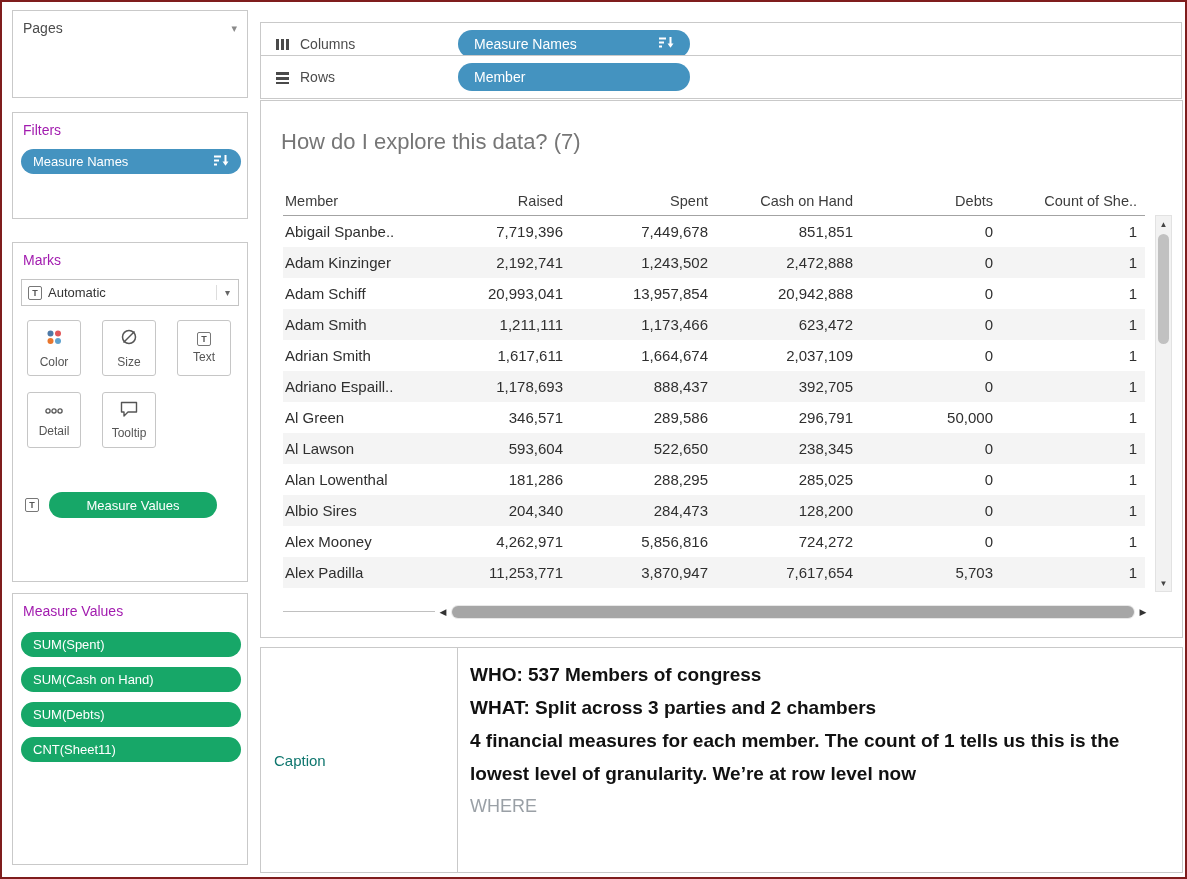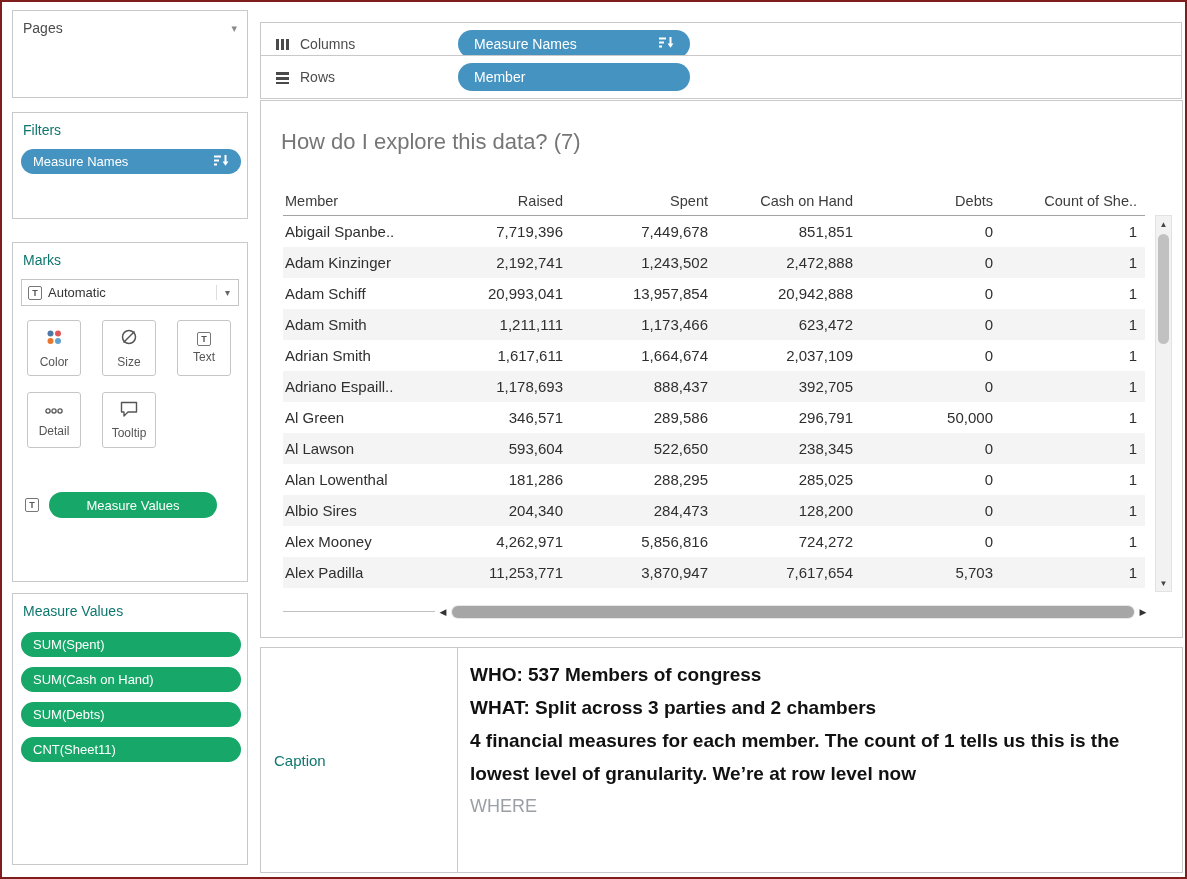--- a/index.html
+++ b/index.html
@@ -3,21 +3,21 @@
 <meta charset="utf-8">
 <style>
   html,body{margin:0;padding:0;background:#fff;}
   .app{
     position:relative;width:1187px;height:879px;box-sizing:border-box;
     border:2px solid #7f1d1d;background:#fff;overflow:hidden;
     font-family:"Liberation Sans",sans-serif;
   }
   
   .panel{position:absolute;border:1px solid #c9c9c9;background:#fff;box-sizing:border-box;}
-  .panel-label{font-size:14px;color:#0f766e;padding:9px 10px 5px;}
+  .panel-label{font-size:14px;color:#a21caf;padding:9px 10px 5px;}
   .panel-header{display:flex;justify-content:space-between;align-items:center;padding:9px 10px;font-size:14px;color:#4c4c4c;}
   .caret{color:#8a8a8a;font-size:11px;}
   
   .pill{height:25px;border-radius:13px;display:flex;align-items:center;font-size:13px;color:#fff;box-sizing:border-box;cursor:default;}
   .pill.blue{background:#4493C0;}
   .pill.green{background:#17A768;}
   .filters-pill{margin:6px 8px 0;padding:0 12px;width:220px;justify-content:space-between;}
   .shelf-pill{height:28px;border-radius:14px;font-size:14px;width:232px;padding:0 16px;justify-content:space-between;}
   .shelf-pill.no-icon{justify-content:flex-start;}
   .mv-pill{margin:0 0 10px 0;padding:0 12px;width:220px;}

